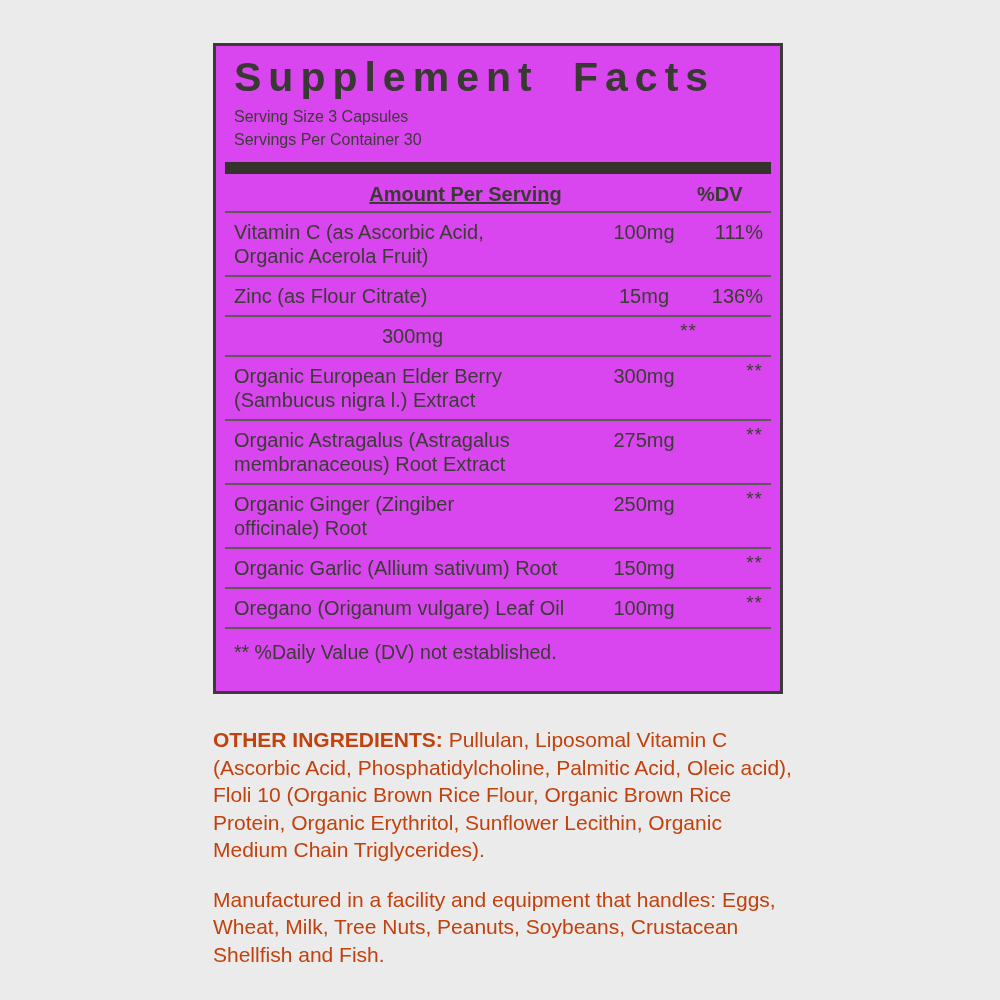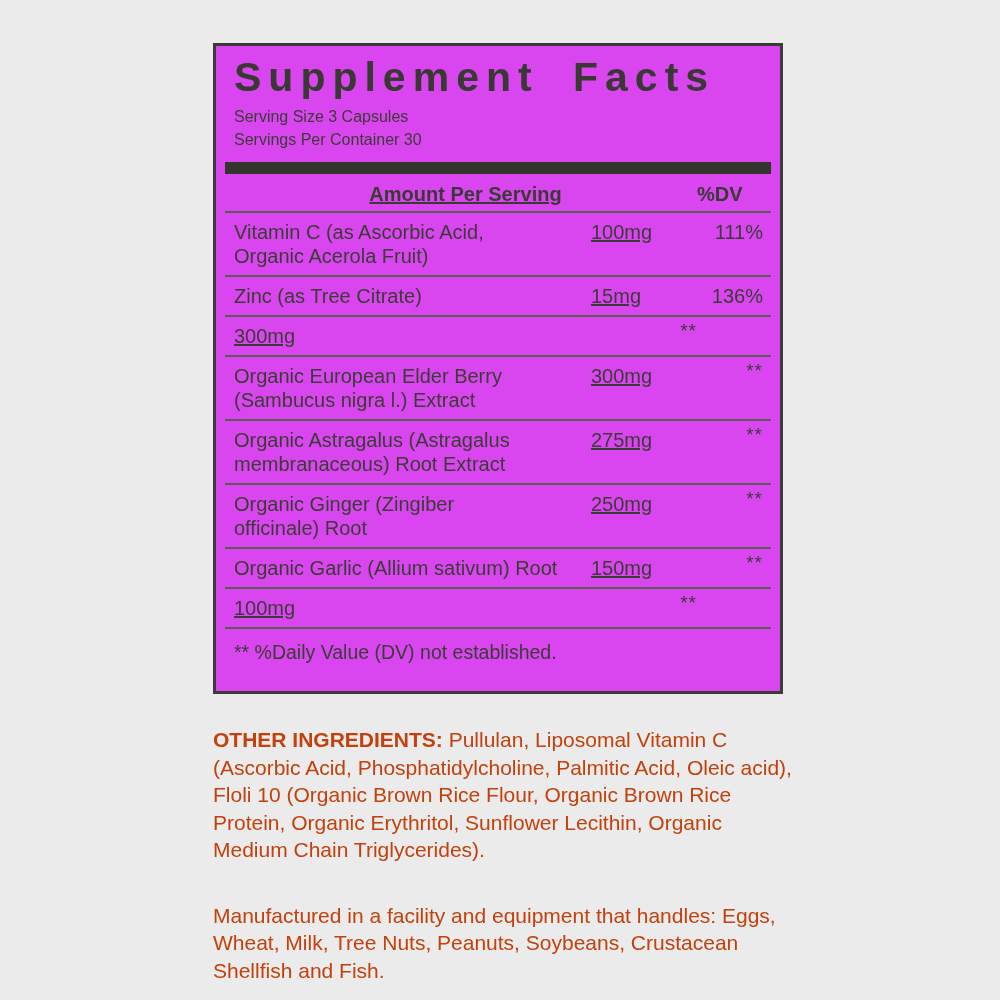--- a/index.html
+++ b/index.html
@@ -46,39 +46,39 @@
     border-top: 2px solid #5c5c55;
     padding: 7px 8px 7px 9px;
     display: grid;
     grid-template-columns: 1fr 106px 66px;
     font-size: 20px;
     line-height: 24px;
     color: #3c3c36;
   }
   .row:last-child { border-bottom: 2px solid #5c5c55; }
   .ing-name { white-space: pre-line; }
-  .ing-amt { text-align: left; text-decoration: underline; }
+  .ing-amt { text-align: center; }
   .ing-dv { text-align: right; }
   .ing-dv.est { position: relative; top: -5px; font-size: 19px; letter-spacing: 1px; }
   .footnote {
     margin: 0 9px;
     padding: 12px 8px 0 9px;
     font-size: 19.5px;
     color: #3c3c36;
   }
   .bottom-block {
     position: absolute;
     left: 213px; top: 726px;
     width: 588px;
     font-size: 21px;
     line-height: 27.5px;
     color: #c2410c;
   }
   .bottom-block p { margin: 0; }
-  .bottom-block p + p { margin-top: 38px; }
+  .bottom-block p + p { margin-top: 22px; }
   .bold-label { font-weight: 700; }
 </style>
 </head>
 <body>
 
 <div class="panel">
   <div class="panel-title">Supplement Facts</div>
   <div class="serving-block">
     <div>Serving Size 3 Capsules</div>
     <div>Servings Per Container 30</div>
@@ -90,21 +90,21 @@
   </div>
   <div class="rows">
   <div class="row">
     <div class="ing-name">Vitamin C (as Ascorbic Acid,
 Organic Acerola Fruit)</div>
     <div class="ing-amt">100mg</div>
     <div class="ing-dv">111%</div>
   </div>
 
   <div class="row">
-    <div class="ing-name">Zinc (as Tree Citrate)</div>
+    <div class="ing-name">Zinc (as Flour Citrate)</div>
     <div class="ing-amt">15mg</div>
     <div class="ing-dv">136%</div>
   </div>
 
   <div class="row">
     <div class="ing-amt">300mg</div>
     <div class="ing-dv est">**</div>
   </div>
 
   <div class="row">
@@ -128,20 +128,21 @@
     <div class="ing-dv est">**</div>
   </div>
 
   <div class="row">
     <div class="ing-name">Organic Garlic (Allium sativum) Root</div>
     <div class="ing-amt">150mg</div>
     <div class="ing-dv est">**</div>
   </div>
 
   <div class="row">
+    <div class="ing-name">Oregano (Origanum vulgare) Leaf Oil</div>
     <div class="ing-amt">100mg</div>
     <div class="ing-dv est">**</div>
   </div>
 </div>
   <div class="footnote">** %Daily Value (DV) not established.</div>
 </div>
 
 <div class="bottom-block">
   <p><span class="bold-label">OTHER INGREDIENTS:</span><span> Pullulan, Liposomal Vitamin C (Ascorbic Acid, Phosphatidylcholine, Palmitic Acid, Oleic acid), Floli 10 (Organic Brown Rice Flour, Organic Brown Rice Protein, Organic Erythritol, Sunflower Lecithin, Organic Medium Chain Triglycerides).</span></p>
   <p>Manufactured in a facility and equipment that handles: Eggs, Wheat, Milk, Tree Nuts, Peanuts, Soybeans, Crustacean Shellfish and Fish.</p>

